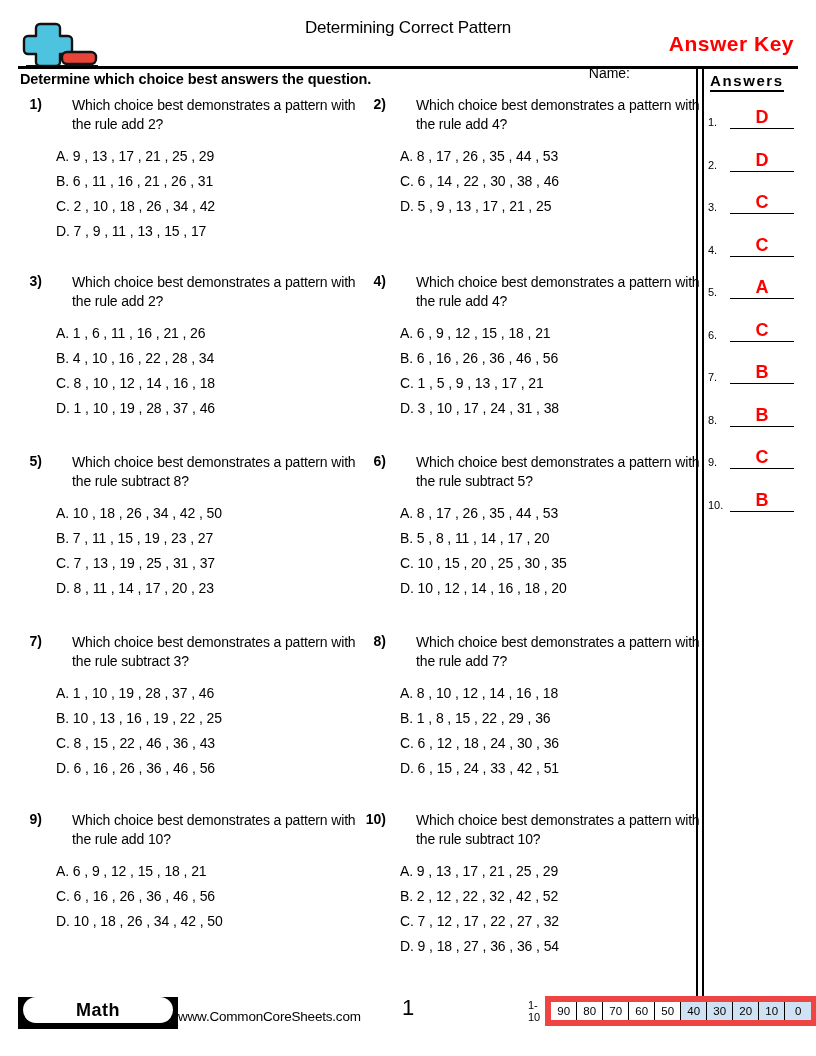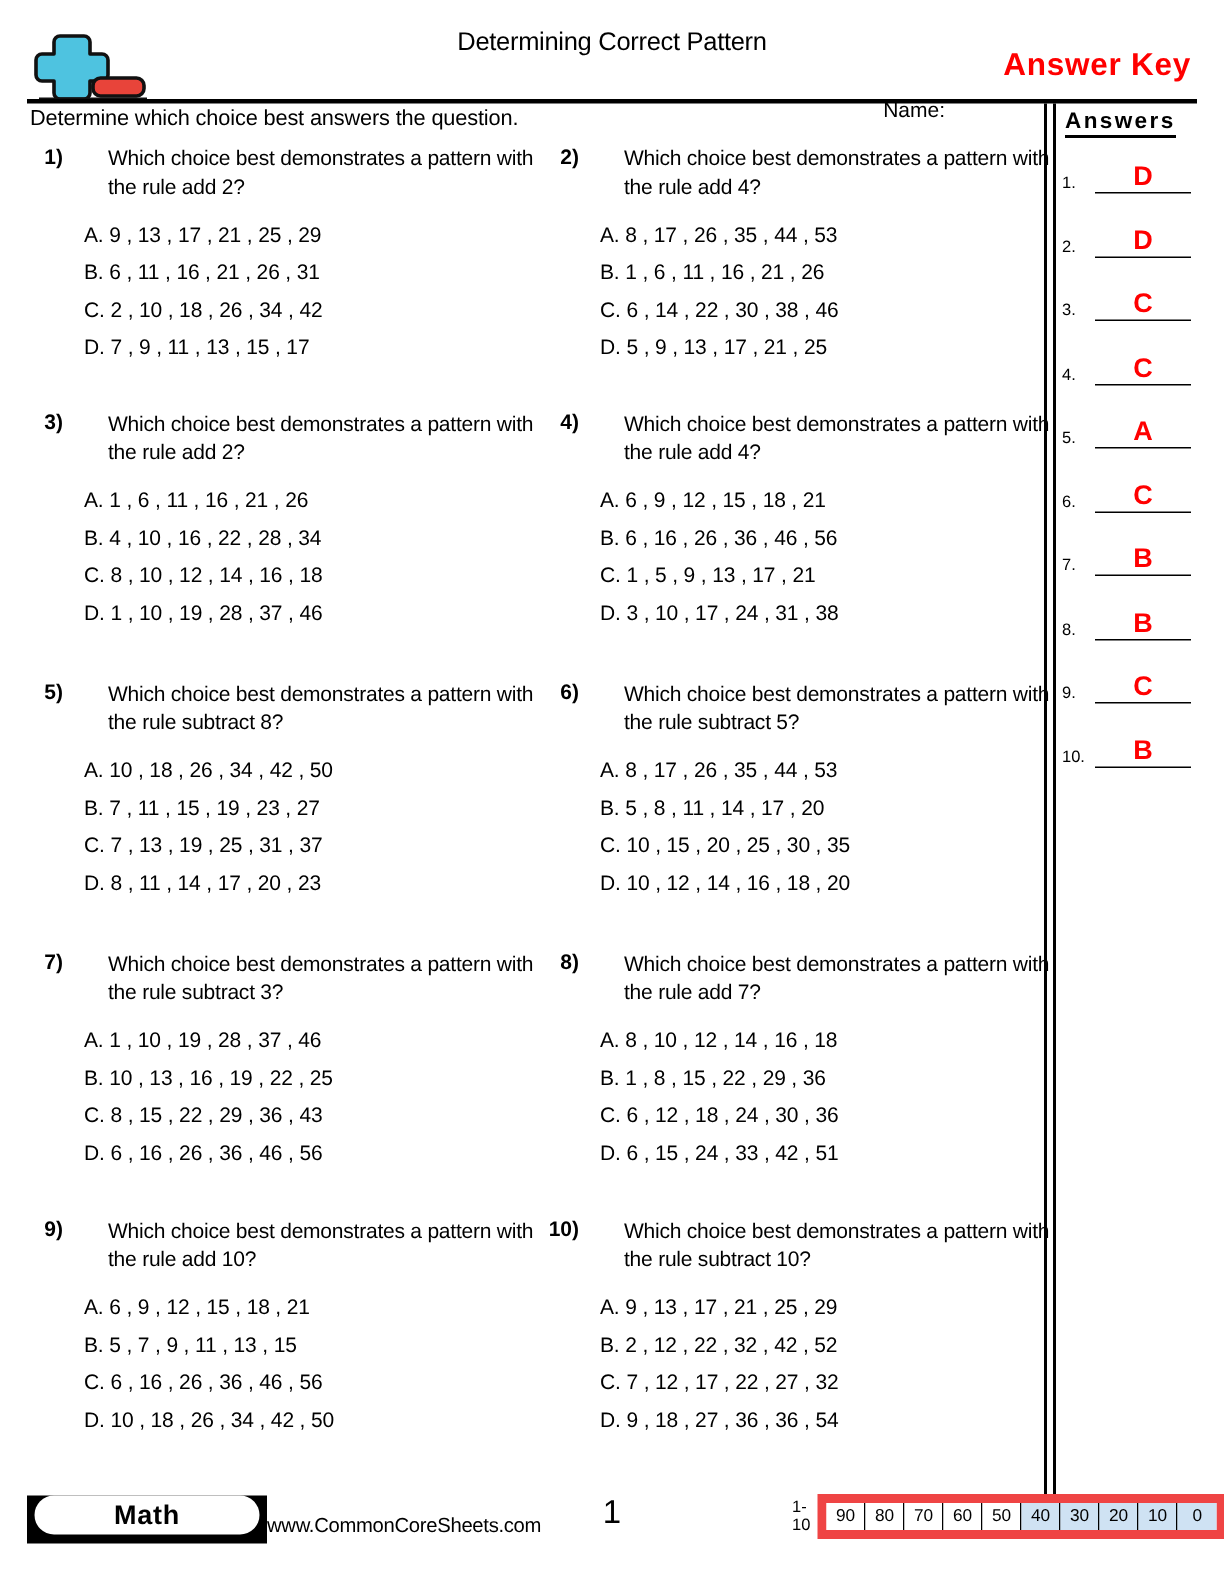--- a/index.html
+++ b/index.html
@@ -55,21 +55,21 @@
     position: absolute;
     left: 18px; top: 66px;
     width: 780px; height: 3px;
     background: #000;
   }
 
   #instructions {
     position: absolute;
     left: 20px; top: 71px;
     font-size: 14.5px;
-    font-weight: normal;
+    font-weight: bold;
     letter-spacing: -0.1px;
   }
 
   
   #divider-outer {
     position: absolute;
     left: 696px; top: 69px;
     width: 2px; height: 930px;
     background: #000;
   }
@@ -320,21 +320,20 @@
             <div class="choice"><span class="choice-letter">D.</span> <span class="choice-seq">7 , 9 , 11 , 13 , 15 , 17</span></div>
           </div>
         </div>
       </div>
       <div class="question right">
         <div class="q-num">2)</div>
         <div class="q-body">
           <div class="q-text">Which choice best demonstrates a pattern with the rule add 4?</div>
           <div class="choices">
             <div class="choice"><span class="choice-letter">A.</span> <span class="choice-seq">8 , 17 , 26 , 35 , 44 , 53</span></div>
-            <div class="choice"><span class="choice-letter">B.</span> <span class="choice-seq">1 , 6 , 11 , 16 , 21 , 26</span></div>
             <div class="choice"><span class="choice-letter">C.</span> <span class="choice-seq">6 , 14 , 22 , 30 , 38 , 46</span></div>
             <div class="choice"><span class="choice-letter">D.</span> <span class="choice-seq">5 , 9 , 13 , 17 , 21 , 25</span></div>
           </div>
         </div>
       </div>
     </div>
     <div class="qrow" style="top: 177px;">
       <div class="question left">
         <div class="q-num">3)</div>
         <div class="q-body">
@@ -387,21 +386,21 @@
       </div>
     </div>
     <div class="qrow" style="top: 537px;">
       <div class="question left">
         <div class="q-num">7)</div>
         <div class="q-body">
           <div class="q-text">Which choice best demonstrates a pattern with the rule subtract 3?</div>
           <div class="choices">
             <div class="choice"><span class="choice-letter">A.</span> <span class="choice-seq">1 , 10 , 19 , 28 , 37 , 46</span></div>
             <div class="choice"><span class="choice-letter">B.</span> <span class="choice-seq">10 , 13 , 16 , 19 , 22 , 25</span></div>
-            <div class="choice"><span class="choice-letter">C.</span> <span class="choice-seq">8 , 15 , 22 , 29 , 36 , 43</span></div>
+            <div class="choice"><span class="choice-letter">C.</span> <span class="choice-seq">8 , 15 , 22 , 46 , 36 , 43</span></div>
             <div class="choice"><span class="choice-letter">D.</span> <span class="choice-seq">6 , 16 , 26 , 36 , 46 , 56</span></div>
           </div>
         </div>
       </div>
       <div class="question right">
         <div class="q-num">8)</div>
         <div class="q-body">
           <div class="q-text">Which choice best demonstrates a pattern with the rule add 7?</div>
           <div class="choices">
             <div class="choice"><span class="choice-letter">A.</span> <span class="choice-seq">8 , 10 , 12 , 14 , 16 , 18</span></div>
@@ -412,21 +411,20 @@
         </div>
       </div>
     </div>
     <div class="qrow" style="top: 715px;">
       <div class="question left">
         <div class="q-num">9)</div>
         <div class="q-body">
           <div class="q-text">Which choice best demonstrates a pattern with the rule add 10?</div>
           <div class="choices">
             <div class="choice"><span class="choice-letter">A.</span> <span class="choice-seq">6 , 9 , 12 , 15 , 18 , 21</span></div>
-            <div class="choice"><span class="choice-letter">B.</span> <span class="choice-seq">5 , 7 , 9 , 11 , 13 , 15</span></div>
             <div class="choice"><span class="choice-letter">C.</span> <span class="choice-seq">6 , 16 , 26 , 36 , 46 , 56</span></div>
             <div class="choice"><span class="choice-letter">D.</span> <span class="choice-seq">10 , 18 , 26 , 34 , 42 , 50</span></div>
           </div>
         </div>
       </div>
       <div class="question right">
         <div class="q-num">10)</div>
         <div class="q-body">
           <div class="q-text">Which choice best demonstrates a pattern with the rule subtract 10?</div>
           <div class="choices">

